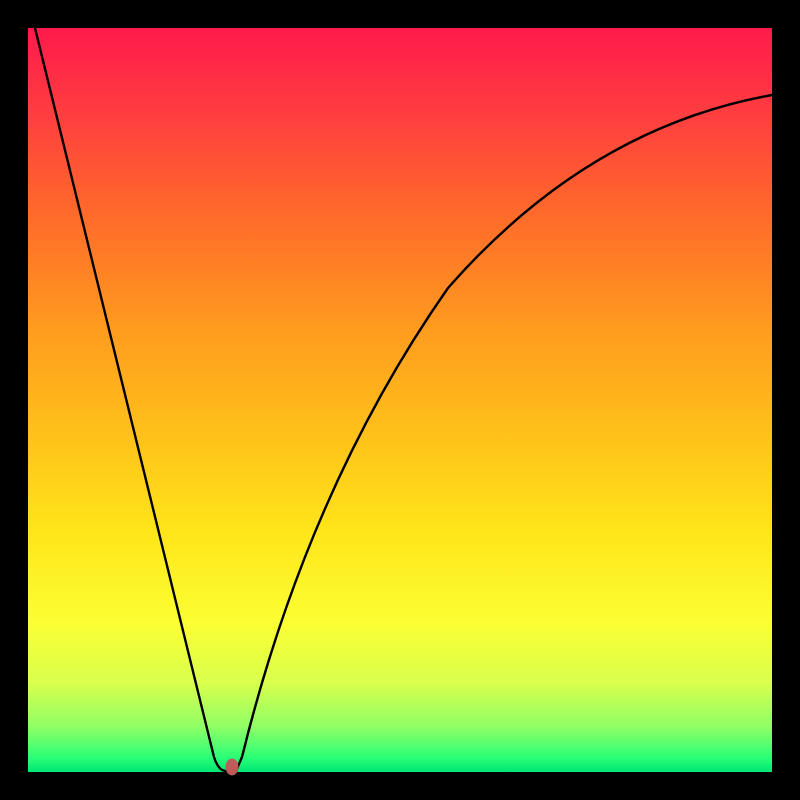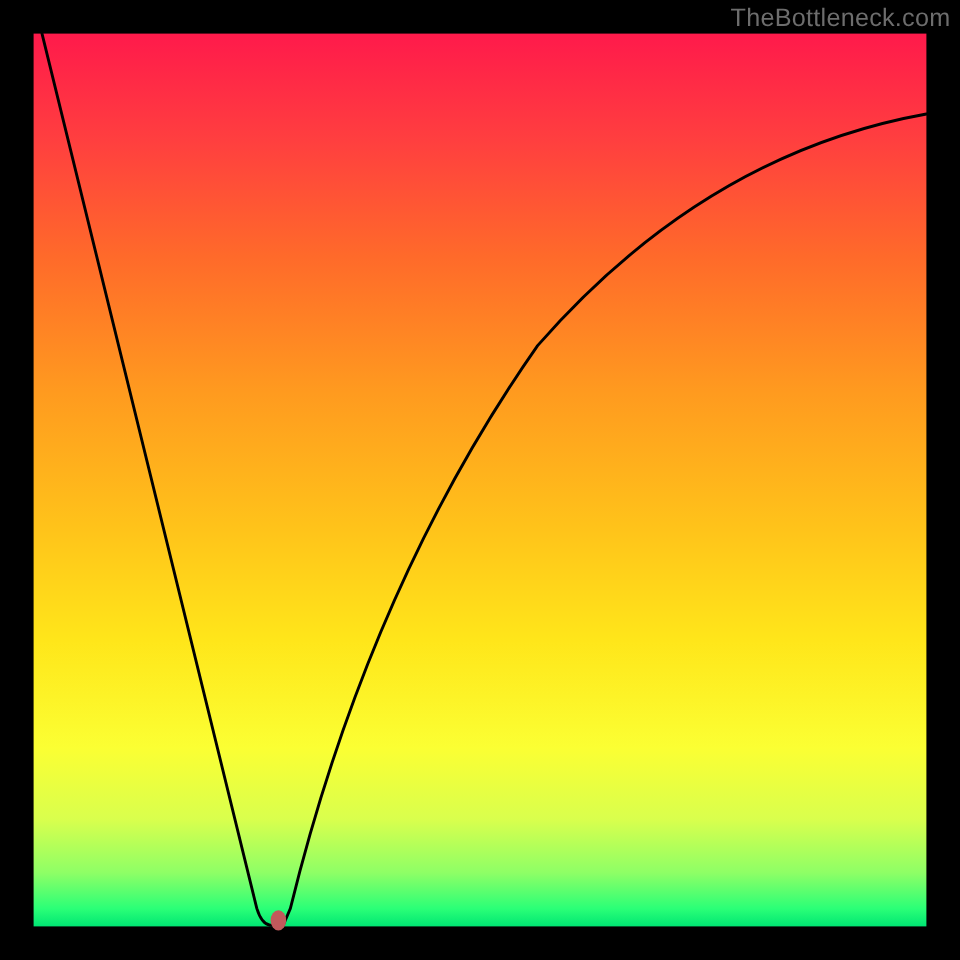--- a/index.html
+++ b/index.html
@@ -77,14 +77,13 @@
                Q 190 742 197 743
                L 208 743
                L 214 729
                Q 280 460 420 260
                Q 560 100 744 67" fill="none" stroke="#000" stroke-width="2.4" stroke-linejoin="round" stroke-linecap="round"></path>
     </svg>
 
     <div class="marker" style="left:27.4%; top:99.3%;"></div>
   </div>
 
-  <div class="watermark">TheBottleneck.com</div>
 </div>
 
 </body></html>

